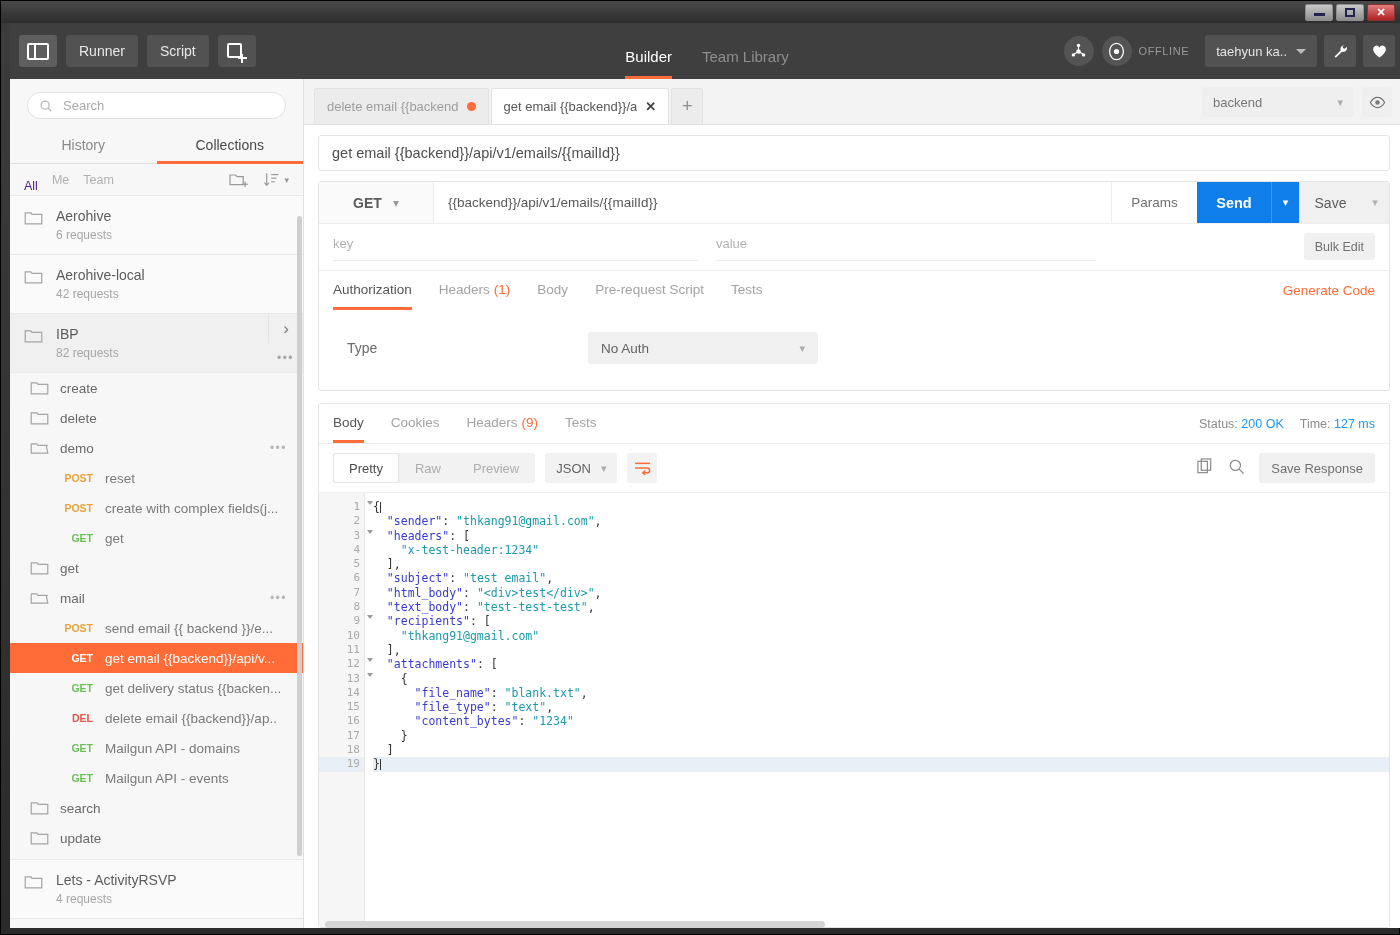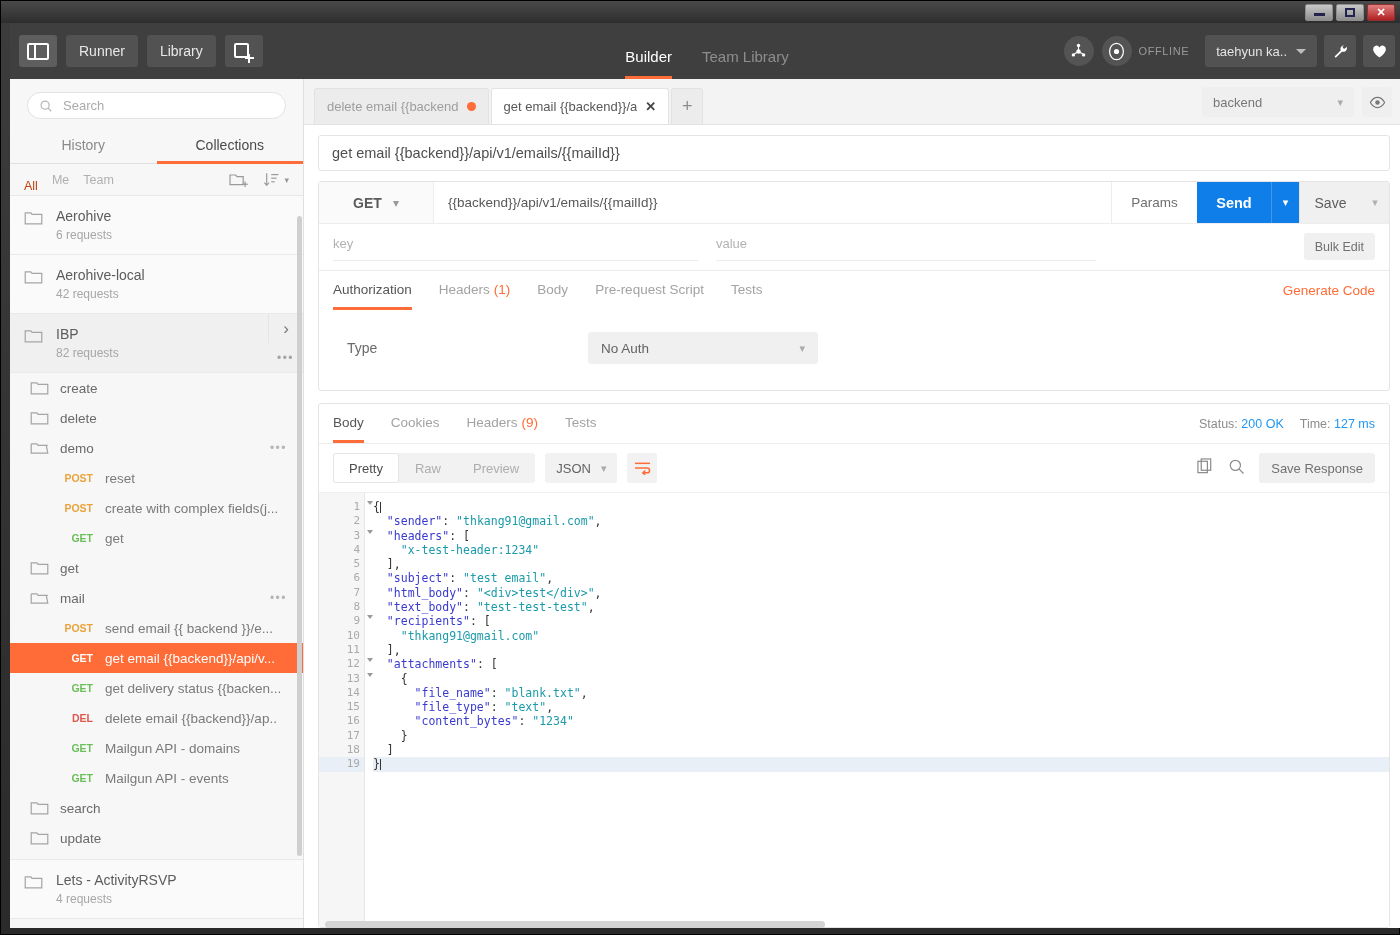--- a/index.html
+++ b/index.html
@@ -125,21 +125,21 @@
     padding:9px 0 8px 0; cursor:pointer; border-bottom:3px solid transparent;
     margin-bottom:-1px;
   }
   .side-tab.active { color:#4a4a4a; border-bottom-color:#ff6c37; }
 
   #filter-row {
     display:flex; align-items:center; height:32px; padding:0 14px;
     border-bottom:1px solid #e8e8e8; gap:14px; font-size:12.5px; color:#b0b0b0;
   }
   #filter-row .f { cursor:pointer; }
-  #filter-row .f.active { color:#c2410c;margin-top:12px; }
+  #filter-row .f.active { color:#4c1d95;margin-top:12px; }
   #filter-row .spacer { flex:1; }
   .mini-icon { cursor:pointer; color:#9a9a9a; display:flex; align-items:center;}
 
   #collections { flex:1; overflow:hidden; position:relative; }
   .coll-item {
     display:flex; align-items:flex-start; padding:12px 14px 12px 14px;
     border-bottom:1px solid #e9e9e9; cursor:pointer; position:relative;
     background:#fafafa;
   }
   .coll-item.highlight { background:#f0f0f0; }
@@ -413,21 +413,21 @@
     <div class="win-btn close">✕</div>
   </div>
 
   <div id="app">
 
     <div id="topbar">
       <div class="tb-btn icon-only active">
         <span class="sidebar-toggle-glyph"></span>
       </div>
       <div class="tb-btn">Runner</div>
-      <div class="tb-btn">Library</div>
+      <div class="tb-btn">Script</div>
       <div class="tb-btn icon-only">
         <span class="newtab-glyph">
             <span class="bx"></span>
             <span class="pl"></span>
           </span>
       </div>
 
       <div id="center-nav">
         <div class="cnav active">Builder</div>
         <div class="cnav">Team Library</div>

